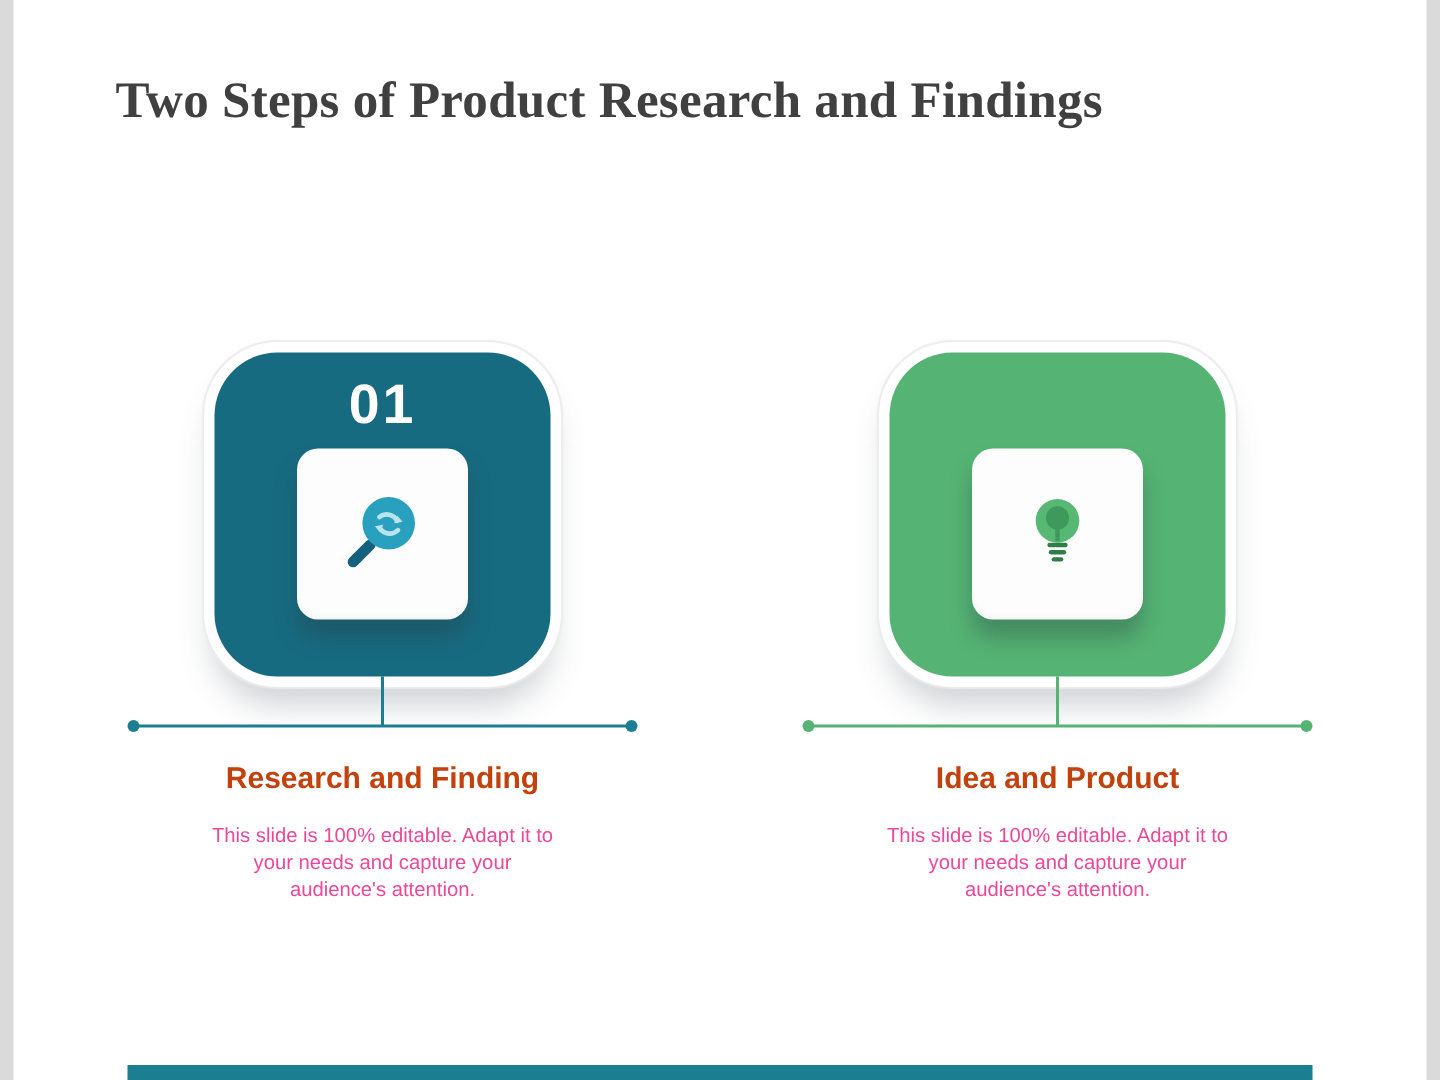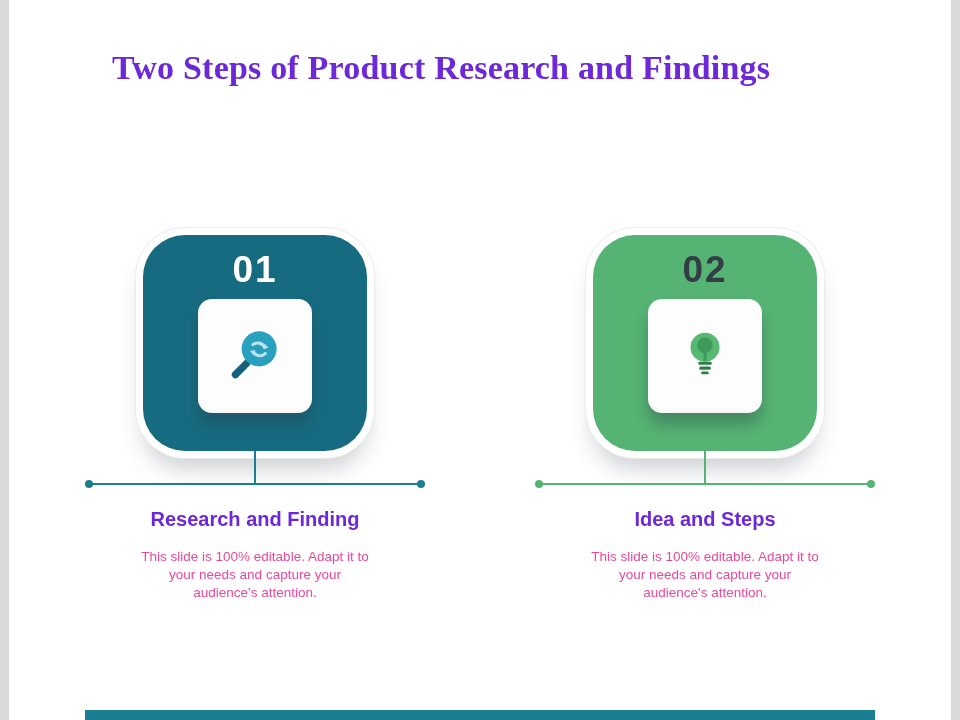--- a/index.html
+++ b/index.html
@@ -8,21 +8,21 @@
     background:#ffffff;
     font-family:"Liberation Sans", sans-serif;
   }
   .edge{position:absolute;top:0;width:9px;height:720px;background:#dadada;}
   .edge.left{left:0;}
   .edge.right{right:0;}
 
   .slide-title{
     position:absolute;left:77px;top:26px;width:830px;
     font-family:"Liberation Serif", serif;
-    font-weight:700;font-size:34px;color:#6d28d9;letter-spacing:.2px;margin-left:35px;
+    font-weight:700;font-size:34px;color:#404040;letter-spacing:.2px;
   }
 
   .step{position:absolute;top:235px;width:334px;}
   .step.s1{left:88px;}
   .step.s2{left:538px;}
 
   .card{
     position:absolute;top:0;left:50%;transform:translateX(-50%);
     width:224px;height:216px;border-radius:42px;
     box-shadow:0 0 0 7px #ffffff, 0 0 1px 8px #ececec, 0 18px 22px rgba(90,100,110,.30);
@@ -56,21 +56,21 @@
   .endpoint{
     position:absolute;top:245px;width:8px;height:8px;border-radius:50%;
   }
   .endpoint.a{left:-3px;}
   .endpoint.b{right:-3px;}
   .s1 .endpoint{background:#1b7f91;}
   .s2 .endpoint{background:#55b473;}
 
   .step-heading{
     position:absolute;top:273px;left:0;width:100%;
-    text-align:center;font-size:20px;font-weight:700;color:#6d28d9;
+    text-align:center;font-size:20px;font-weight:700;color:#c2410c;
   }
   .step-desc{
     position:absolute;top:313px;left:50%;transform:translateX(-50%);
     width:238px;text-align:center;
     font-size:13.5px;line-height:1.32;color:#ec4899;
   }
 
   .footer-bar{
     position:absolute;bottom:0;left:85px;width:790px;height:10px;
     background:#1b7f91;
@@ -105,35 +105,34 @@
   <div class="stem"></div>
   <div class="rail"></div>
   <div class="endpoint a"></div>
   <div class="endpoint b"></div>
   <div class="step-heading">Research and Finding</div>
   <div class="step-desc">This slide is 100% editable. Adapt it to your needs and capture your audience's attention.</div>
 </div>
 
 <div class="step s2">
   <div class="card">
-    <div class="step-number">02</div>
     <div class="icon-tile">
       <span>
         <svg width="62" height="62" viewBox="0 0 64 64">
           <circle cx="32" cy="25" r="15" fill="#57b873"></circle>
           <circle cx="32" cy="23" r="8" fill="#3d9a5b"></circle>
           <rect x="30.5" y="28" width="3" height="11" fill="#3d9a5b"></rect>
           <rect x="25" y="40" width="14" height="3.2" rx="1.6" fill="#2f7d49"></rect>
           <rect x="26" y="45" width="12" height="3.2" rx="1.6" fill="#2f7d49"></rect>
           <rect x="28" y="50" width="8" height="3" rx="1.5" fill="#2f7d49"></rect>
         </svg>
       </span>
     </div>
   </div>
   <div class="stem"></div>
   <div class="rail"></div>
   <div class="endpoint a"></div>
   <div class="endpoint b"></div>
-  <div class="step-heading">Idea and Steps</div>
+  <div class="step-heading">Idea and Product</div>
   <div class="step-desc">This slide is 100% editable. Adapt it to your needs and capture your audience's attention.</div>
 </div>
 
 <div class="footer-bar"></div>
 
 </body></html>

